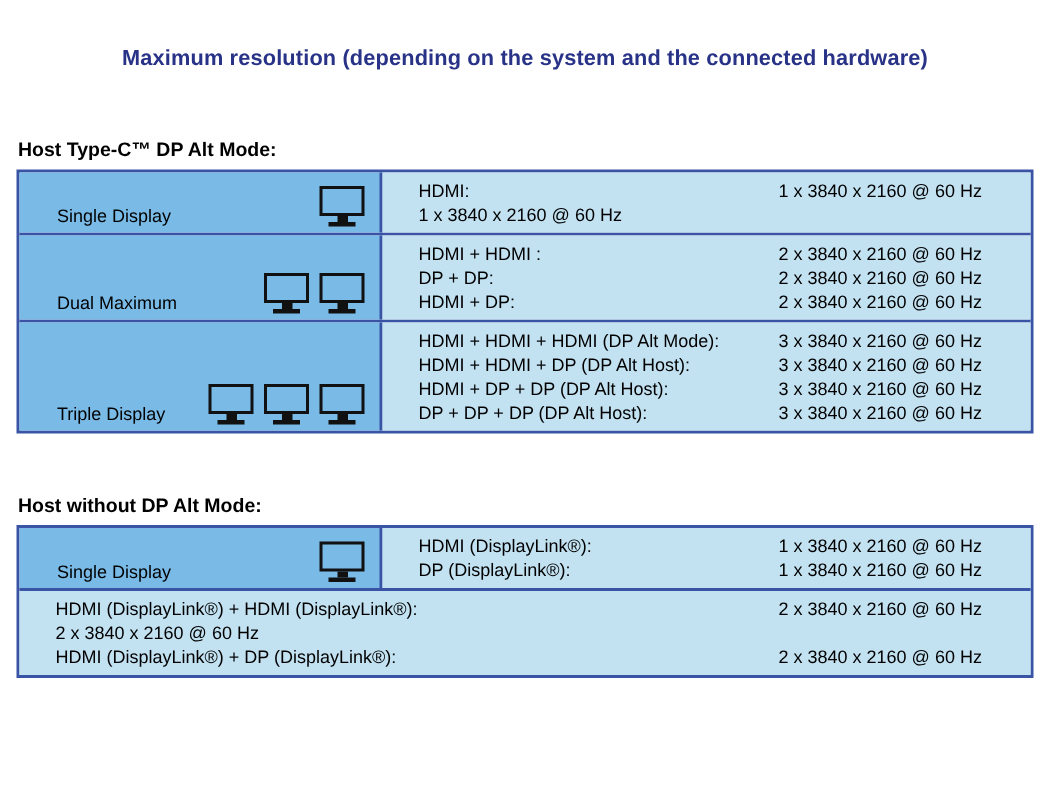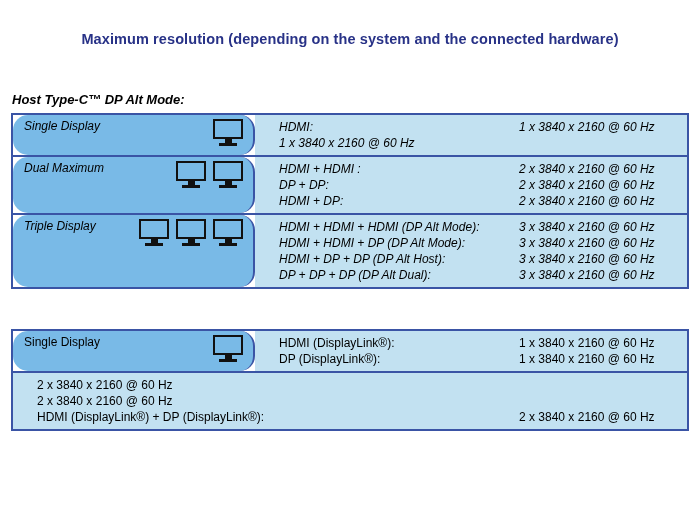--- a/index.html
+++ b/index.html
@@ -22,21 +22,21 @@
   .title{
     margin:0;
     padding-top:31px;
     text-align:center;
     font-size:14.5px;
     font-weight:bold;
     color:var(--title-color);
     letter-spacing:0.1px;
   }
   .table-block{margin-top:0;}
-  .table-block.first{margin-top:45px;font-style:italic;}
+  .table-block.first{margin-top:45px;}
   .table-block.second{margin-top:40px;}
   .table-heading{
     margin:0 0 6px 1px;
     font-size:13px;
     font-weight:bold;
     color:#000;
   }
   .res-table{
     border:2px solid var(--border);
     width:678px;
@@ -44,24 +44,23 @@
   .res-row{
     display:flex;
     border-top:2px solid var(--border);
   }
   .res-row:first-child{border-top:none;}
   .cell-left{
     flex:0 0 242px;
     background:var(--label-bg);
     border-right:2px solid var(--border);
     display:flex;
-    align-items:flex-start;
+    align-items:flex-end;
     justify-content:space-between;
-    padding:4px 10px 4px 11px;
-    border-radius:15px;
+    padding:4px 10px 4px 25px;
   }
   .row-label{
     font-size:12px;
     white-space:nowrap;
   }
   .monitors{
     display:flex;
     gap:7px;
     align-items:flex-end;
   }
@@ -187,36 +186,37 @@
                   <span class="base"></span>
                 </span>
               </span>
             </div>
             <div class="cell-right">
               <div class="conn-line">
                 <span class="conn-label">HDMI + HDMI + HDMI (DP Alt Mode):</span>
                 <span class="conn-res">3 x 3840 x 2160 @ 60 Hz</span>
               </div>
               <div class="conn-line">
-                <span class="conn-label">HDMI + HDMI + DP (DP Alt Mode):</span>
+                <span class="conn-label">HDMI + HDMI + DP (DP Alt Host):</span>
                 <span class="conn-res">3 x 3840 x 2160 @ 60 Hz</span>
               </div>
               <div class="conn-line">
                 <span class="conn-label">HDMI + DP + DP (DP Alt Host):</span>
                 <span class="conn-res">3 x 3840 x 2160 @ 60 Hz</span>
               </div>
               <div class="conn-line">
-                <span class="conn-label">DP + DP + DP (DP Alt Dual):</span>
+                <span class="conn-label">DP + DP + DP (DP Alt Host):</span>
                 <span class="conn-res">3 x 3840 x 2160 @ 60 Hz</span>
               </div>
             </div>
           </div>
         </div>
       </section>
       <section class="table-block second">
+        <h2 class="table-heading">Host without DP Alt Mode:</h2>
         <div class="res-table">
           <div class="res-row">
             <div class="cell-left">
               <span class="row-label">Single Display</span>
               <span class="monitors">
                 <span class="monitor">
                   <span class="screen"></span>
                   <span class="neck"></span>
                   <span class="base"></span>
                 </span>
@@ -229,20 +229,21 @@
               </div>
               <div class="conn-line">
                 <span class="conn-label">DP (DisplayLink®):</span>
                 <span class="conn-res">1 x 3840 x 2160 @ 60 Hz</span>
               </div>
             </div>
           </div>
           <div class="res-row">
             <div class="cell-right">
               <div class="conn-line">
+                <span class="conn-label">HDMI (DisplayLink®) + HDMI (DisplayLink®):</span>
                 <span class="conn-res">2 x 3840 x 2160 @ 60 Hz</span>
               </div>
               <div class="conn-line">
                 <span class="conn-res">2 x 3840 x 2160 @ 60 Hz</span>
               </div>
               <div class="conn-line">
                 <span class="conn-label">HDMI (DisplayLink®) + DP (DisplayLink®):</span>
                 <span class="conn-res">2 x 3840 x 2160 @ 60 Hz</span>
               </div>
             </div>

